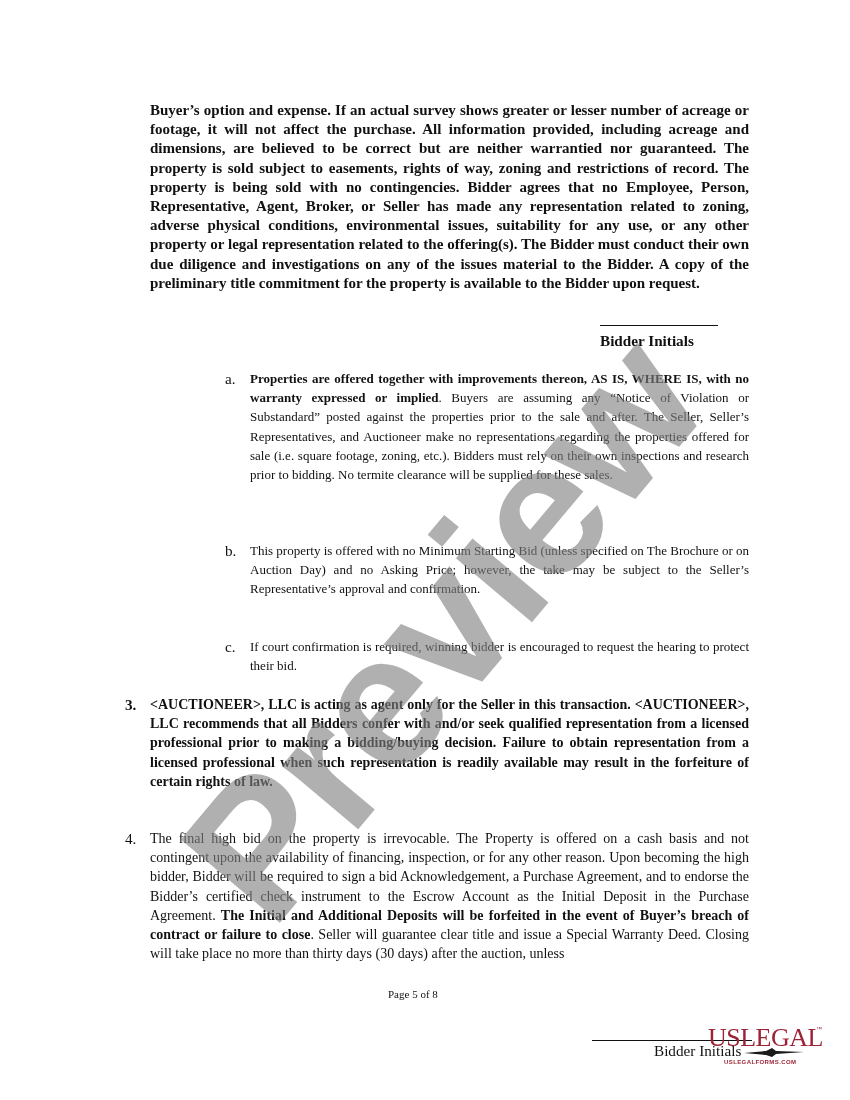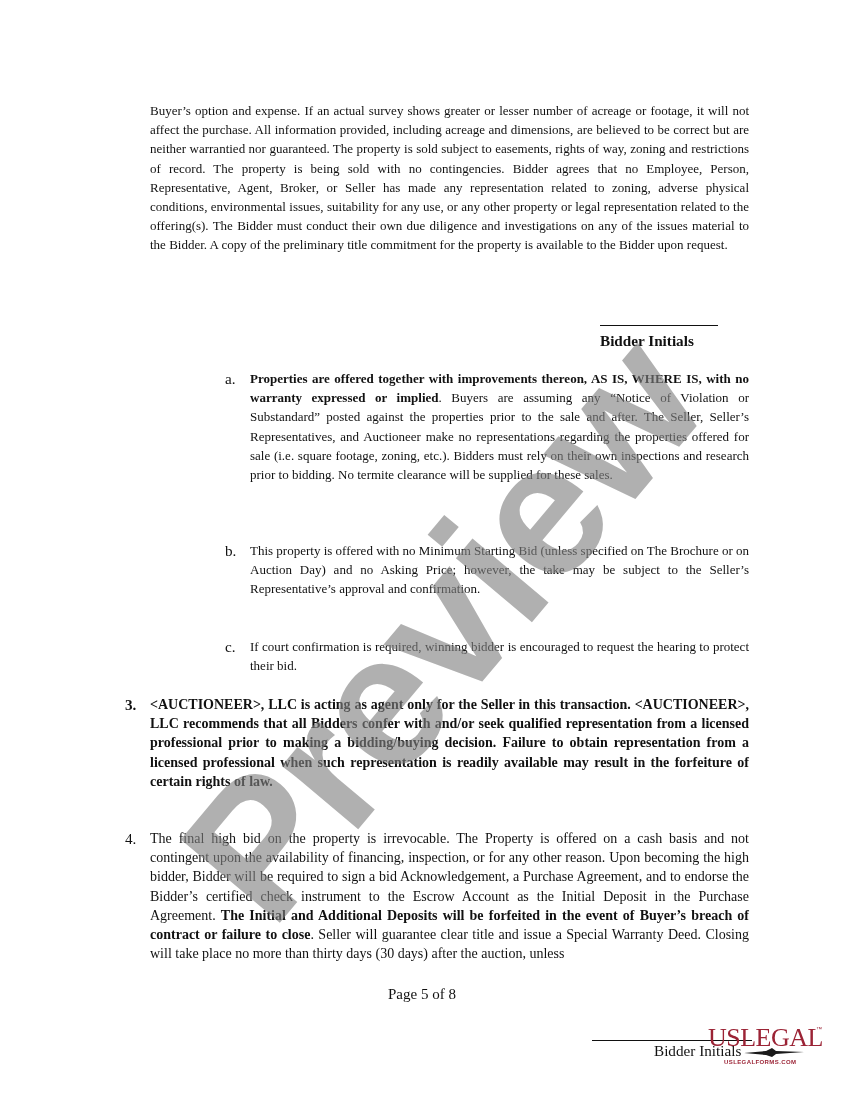--- a/index.html
+++ b/index.html
@@ -1,33 +1,33 @@
 <!DOCTYPE html>
 <html><head>
   <meta charset="utf-8">
   <style>
     html, body { margin: 0; padding: 0; background: #ffffff; }
     body { width: 850px; height: 1100px; position: relative; overflow: hidden;
            font-family: "Liberation Serif", "DejaVu Serif", serif; color: #111; }
     .page { position: absolute; left: 0; top: 0; width: 850px; height: 1100px; }
-    .para { position: absolute; font-size: 13px; line-height: 19.2px; text-align: justify; }
+    .para { position: absolute; font-size: 15px; line-height: 19.2px; text-align: justify; font-weight: bold; }
     .b { font-weight: bold; }
     .intro { left: 150px; top: 101px; width: 599px; }
     .initials-block { position: absolute; left: 600px; top: 311px; width: 118px; }
     .initials-line { border-bottom: 1px solid #111; height: 14px; }
     .initials-label { font-weight: bold; font-size: 15.2px; line-height: 19.2px; margin-top: 5px; white-space: nowrap; }
     .sub { position: absolute; left: 225px; width: 524px; }
     .sub .marker { position: absolute; left: 0; top: 0; font-size: 15.2px; line-height: 19.2px; }
     .sub .body { margin-left: 25px; font-size: 13px; line-height: 19.2px; text-align: justify; }
     .num { position: absolute; left: 125px; width: 624px; }
     .num .marker { position: absolute; left: 0; top: 0; font-size: 15.2px; line-height: 19.2px; }
     .num .body { margin-left: 25px; font-size: 14px; line-height: 19.2px; text-align: justify; }
     .n3 .marker { font-weight: bold; }
     .n3 .body { font-weight: bold; }
-    .footer-page { position: absolute; left: 388px; top: 985px; font-size: 15px; line-height: 19px; }
+    .footer-page { position: absolute; left: 388px; top: 985px; font-size: 11px; line-height: 19px; }
     .footer-initials { position: absolute; left: 592px; top: 1022px; width: 210px; }
     .footer-initials .line { position: absolute; left: 0; top: 0; width: 160px; border-bottom: 1px solid #111; height: 18px; }
     .footer-initials .label { position: absolute; left: 62px; top: 20px; font-size: 15.2px; white-space: nowrap; }
     .watermark { position: absolute; left: 90px; top: 480px; font-family: "Liberation Sans", "DejaVu Sans", sans-serif;
                  font-weight: bold; font-size: 188px; color: rgba(128,128,128,0.62);
                  transform: rotate(-50deg); transform-origin: 0 0; letter-spacing: -4px; white-space: nowrap;
                  pointer-events: none; top: 830px; left: 150px; line-height: 1; }
     .logo { position: absolute; left: 704px; top: 1024px; width: 120px; height: 46px; }
     .logo .brand { position: absolute; left: 4px; top: 0; font-family: "Liberation Serif", serif; font-size: 26px;
                    color: #9b2335; letter-spacing: -0.5px; line-height: 28px; }

